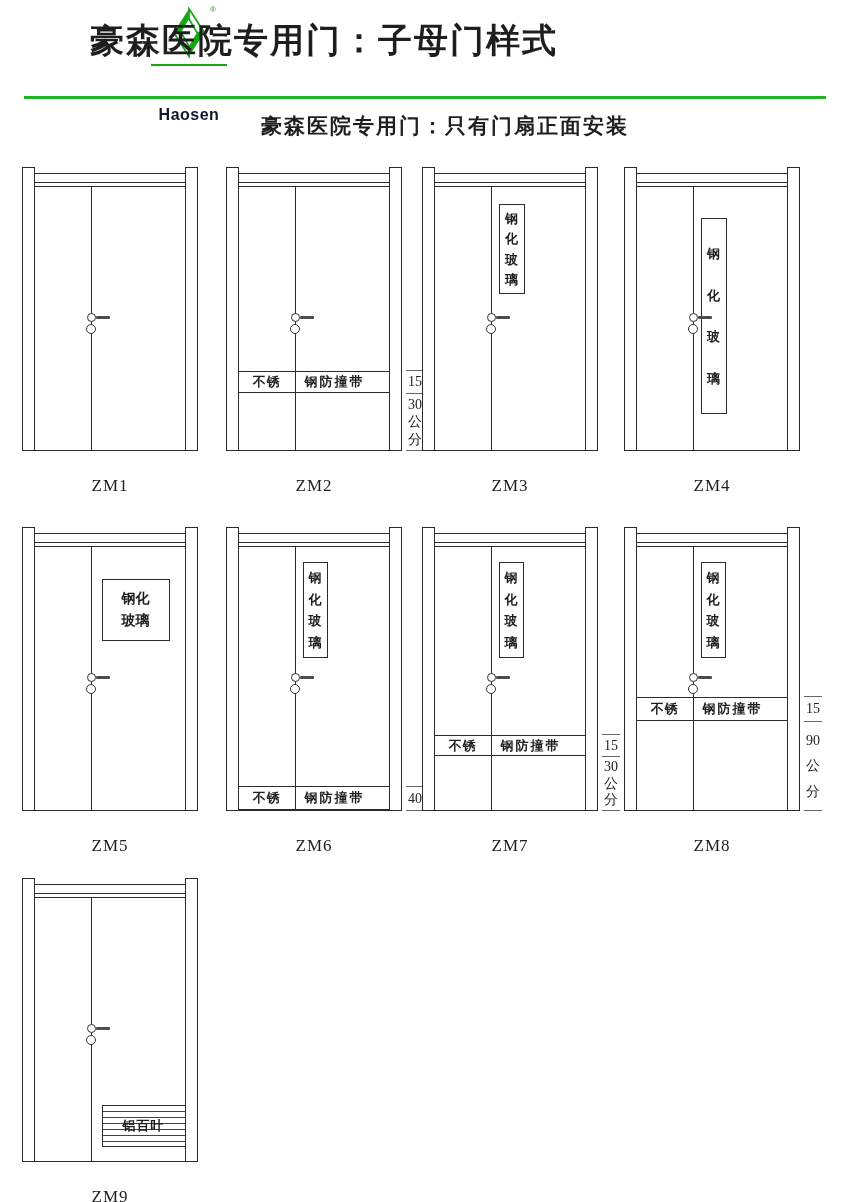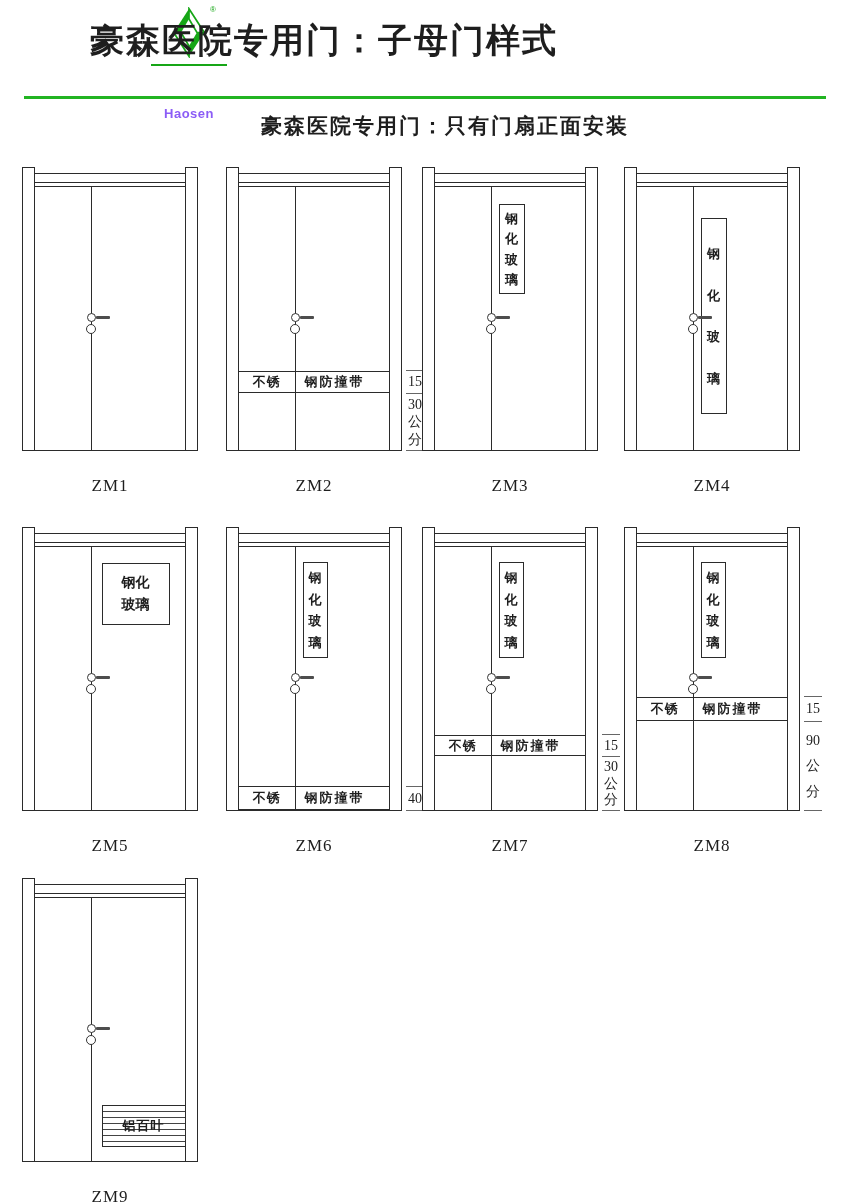--- a/index.html
+++ b/index.html
@@ -8,21 +8,21 @@
     width:850px; height:1202px; position:relative; overflow:hidden;
     font-family:"Liberation Sans", sans-serif; color:#1e1e1e;
   }
 
   
   .header { position:relative; height:96px; }
   .logo { position:absolute; left:150px; top:7px; width:78px; text-align:center; }
   .logo-icon-wrap { position:relative; display:inline-block; }
   .reg-mark { position:absolute; right:-10px; top:-2px; font-size:8px; color:#16a616; }
   .logo-underline { width:76px; height:2px; background:#16a616; margin:2px auto 1px auto; }
-  .brand-text { color:#8b5cf6; font-weight:bold; font-size:13px; letter-spacing:.5px;margin-top:40px; }
+  .brand-text { color:#0f172a; font-weight:bold; font-size:16px; letter-spacing:.5px;margin-top:40px; }
   .page-title {
     position:absolute; left:90px; right:0; top:18px; text-align:left;
     font-family:"Liberation Serif", serif; font-weight:bold; font-size:34px; letter-spacing:2px;
   }
   .green-rule { margin:0 24px; height:0; border-top:3px solid #22b422; }
   .subtitle {
     text-align:center; margin-top:13px; padding-left:40px;
     font-family:"Liberation Serif", serif; font-weight:bold; font-size:21px; letter-spacing:2px;
   }
 
@@ -57,21 +57,21 @@
   .glass {
     position:absolute; border:1.5px solid #2b2b2b; background:#fff;
     display:flex; flex-direction:column; align-items:center; justify-content:space-evenly;
     font-family:"Liberation Serif", serif; font-weight:600; font-size:13px;
   }
   .glass div { line-height:1; }
   .zm3 .glass { left:calc(37% + 8px); top:17px; width:26px; height:90px; }
   .zm4 .glass { left:calc(37% + 8px); top:31px; width:26px; height:196px; }
   .zm6 .glass, .zm7 .glass, .zm8 .glass { left:calc(37% + 8px); top:15px; width:25px; height:96px; }
   .glass-sq {
-    position:absolute; left:calc(37% + 11px); top:16px; width:68px; height:62px;
+    position:absolute; left:calc(37% + 11px); top:32px; width:68px; height:62px;
     border:1.5px solid #2b2b2b; background:#fff; display:flex; align-items:center; justify-content:center;
     font-family:"Liberation Serif", serif; font-weight:600; font-size:14px;
   }
   .glass-sq span { display:block; width:2.3em; word-break:break-all; text-align:center; line-height:1.6; }
 
   
   .strip {
     position:absolute; left:0; right:0; height:22px;
     border-top:1.5px solid #2b2b2b; border-bottom:1.5px solid #2b2b2b;
     display:flex; align-items:center;

